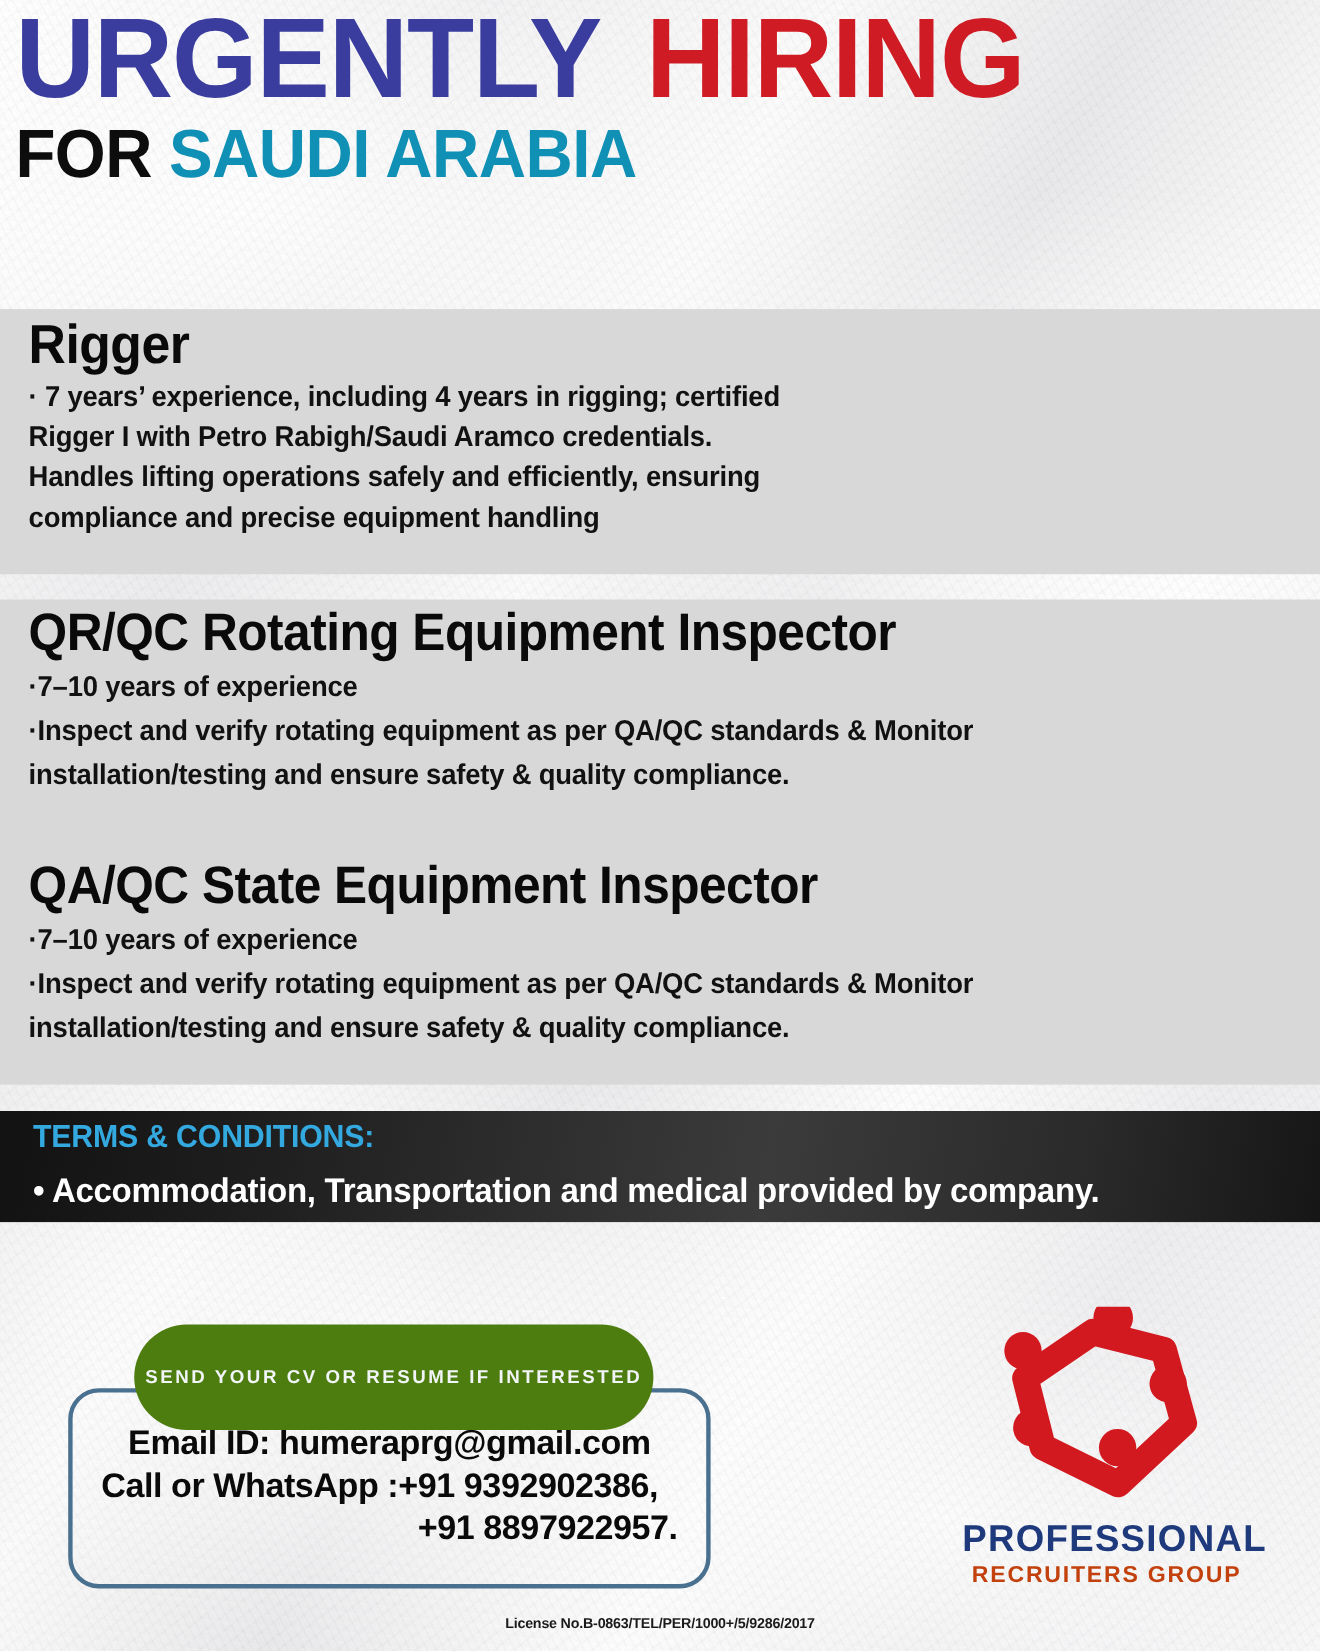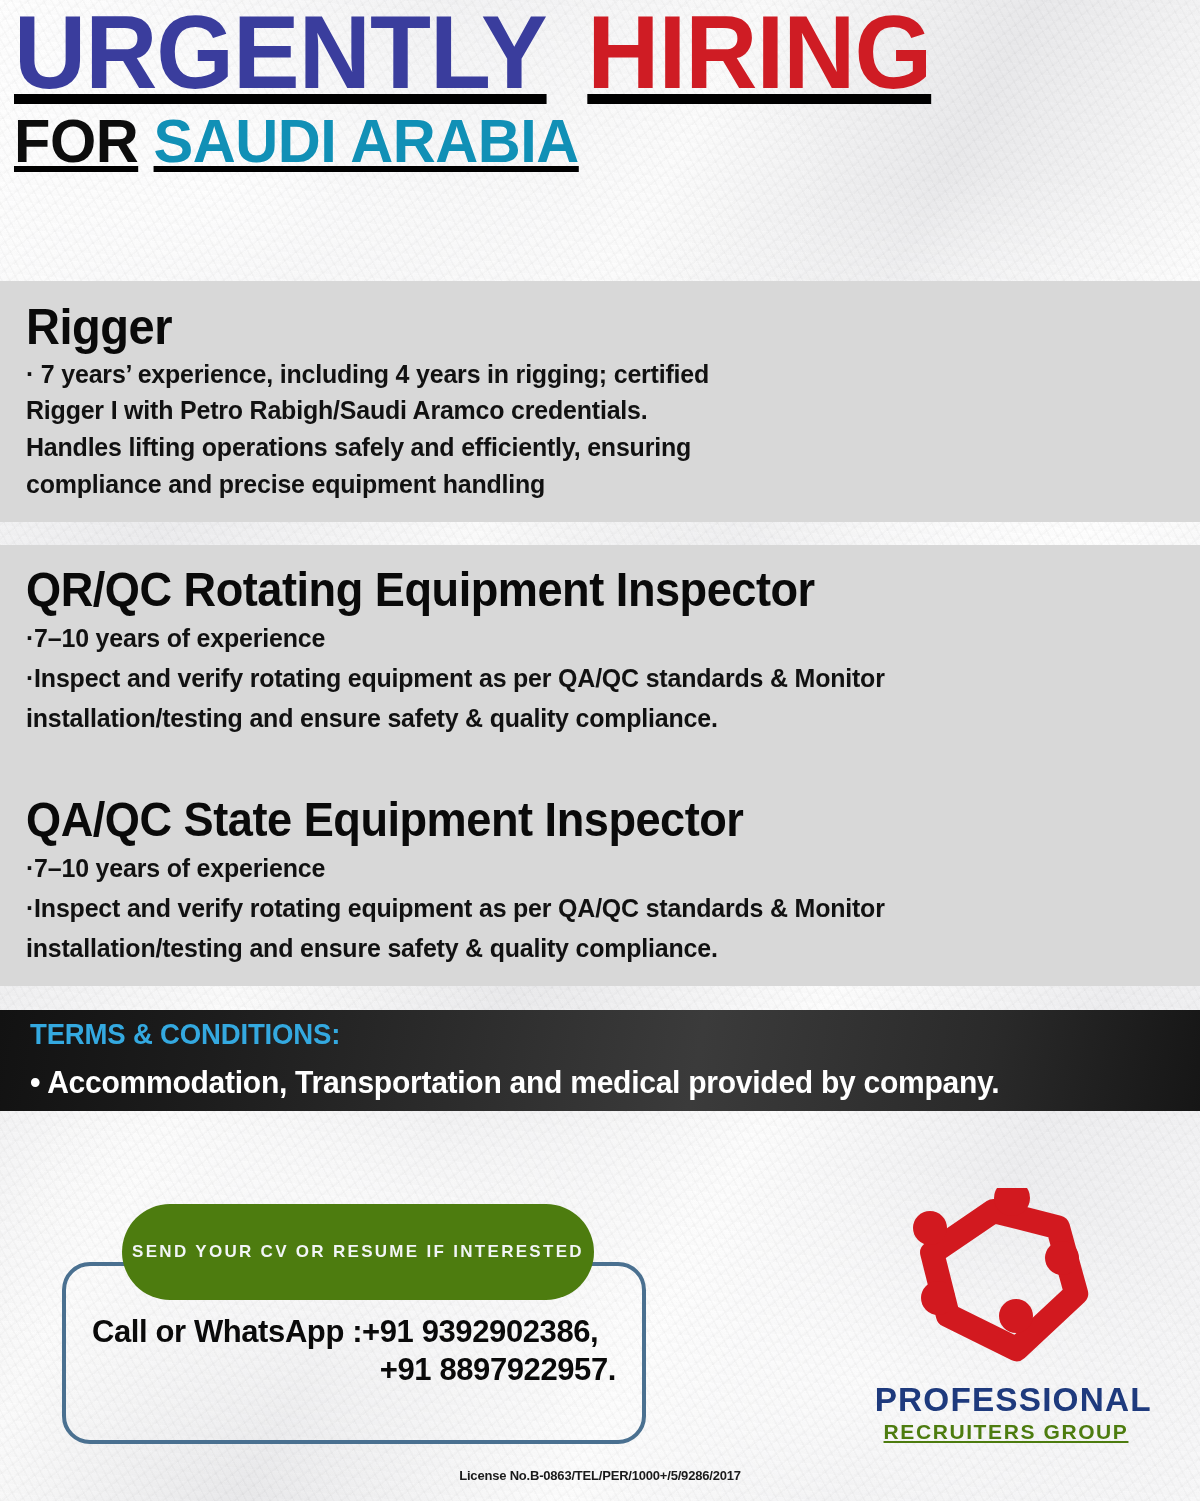--- a/index.html
+++ b/index.html
@@ -28,21 +28,21 @@
     background:
       repeating-linear-gradient(62deg, rgba(0,0,0,0.022) 0px, rgba(0,0,0,0.022) 1px, rgba(255,255,255,0.03) 2px, rgba(255,255,255,0) 7px),
       repeating-linear-gradient(-38deg, rgba(0,0,0,0.018) 0px, rgba(0,0,0,0.018) 1px, rgba(255,255,255,0.025) 3px, rgba(255,255,255,0) 11px),
       repeating-linear-gradient(5deg, rgba(0,0,0,0.012) 0px, rgba(0,0,0,0.012) 1px, rgba(255,255,255,0) 9px);
     opacity:.9;
   }
 
   .page { position:relative; z-index:2; width:1200px; height:1501px; }
 
   
-  .header { padding:6px 0 0 14px;text-decoration:underline; }
+  .header { padding:6px 0 0 14px; }
   .headline {
     font-family:"Liberation Sans", sans-serif;
     font-weight:bold;
     font-size:103px;
     line-height:0.92;
     letter-spacing:-1px;
     transform:scaleX(0.97);
     transform-origin:left center;
     white-space:nowrap;
   }
@@ -60,21 +60,21 @@
     transform-origin:left center;
   }
   .sl-for { color:#0d0d0d; }
   .sl-country { color:#1190b6; margin-left:16px; }
 
   
   .job-card {
     position:absolute;
     left:0; width:1200px;
     background:#d8d8d8;
-    padding:20px 0 0 26px;
+    padding:6px 0 0 26px;
   }
   .job-card.c1 { top:281px; height:241px; }
   .job-card.c2 { top:545px; height:272px; }
   .job-card.c3 { top:775px; height:211px; }
 
   .job-title {
     font-weight:bold;
     color:#0a0a0a;
     letter-spacing:-0.5px;
     transform:scaleX(0.94);
@@ -180,23 +180,22 @@
     font-weight:bold;
     color:#1e3a7d;
     letter-spacing:1.2px;
     transform:scaleX(0.98);
   }
   .logo-sub {
     position:absolute; left:0; top:232px; width:268px;
     text-align:center;
     font-size:21px;
     font-weight:bold;
-    color:#4d7c0f;
+    color:#c2410c;
     letter-spacing:1.6px;
-    text-decoration:underline;
   }
 
   
   .license {
     position:absolute;
     left:0; top:1468px; width:1200px;
     text-align:center;
     font-size:13px;
     font-weight:bold;
     color:#1a1a1a;
@@ -240,20 +239,21 @@
     <div class="job-line">·Inspect and verify rotating equipment as per QA/QC standards &amp; Monitor</div>
     <div class="job-line">installation/testing and ensure safety &amp; quality compliance.</div>
   </div>
 
   <div class="terms-band">
     <div class="terms-title">TERMS &amp; CONDITIONS:</div>
     <div class="terms-line">• Accommodation, Transportation and medical provided by company.</div>
   </div>
 
   <div class="contact-box">
+    <div class="contact-line l1">Email ID: humeraprg@gmail.com</div>
     <div class="contact-line l2">Call or WhatsApp :+91 9392902386,</div>
     <div class="contact-line l3">+91 8897922957.</div>
   </div>
 
   <div class="cv-pill">
     <span class="cv-pill-text">SEND YOUR CV OR RESUME IF INTERESTED</span>
   </div>
 
   <div class="logo-wrap">
     <svg class="logo-mark" viewBox="0 0 220 192">

